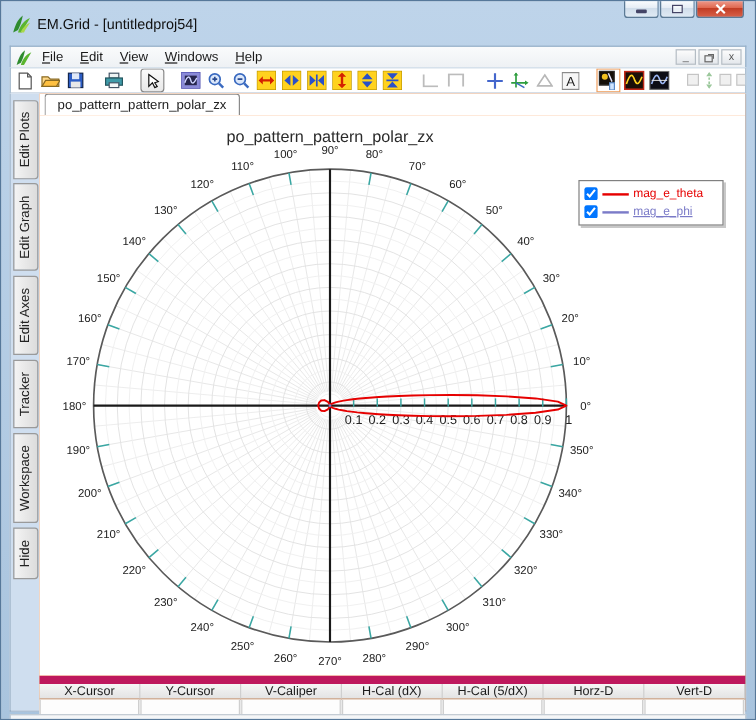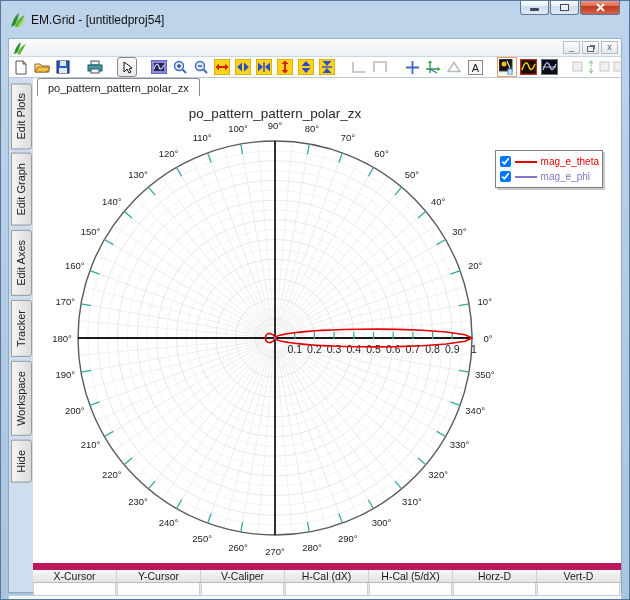--- a/index.html
+++ b/index.html
@@ -44,21 +44,21 @@
   .side-strip { width:24px; background:#cfdeef; display:flex; flex-direction:column; align-items:flex-start; padding-top:3px;}
   .side-tab { writing-mode:vertical-rl; transform:rotate(180deg); background:linear-gradient(90deg,#dcdcdc,#f4f4f4);
     border:1px solid #9a9a9a; border-radius:3px 0 0 3px; color:#222; font-size:11px;
     padding:9px 3px; margin:2px 0 2px 2px; width:21px; text-align:center; }
   .doc-col { flex:1; display:flex; flex-direction:column; background:#f97316; position:relative;}
   .tabrow { height:20px; display:flex; align-items:flex-end; background:#fff; padding-left:4px;}
   .doc-tab { border:1px solid #8a8a8a; border-bottom:none; border-radius:3px 3px 0 0; background:#fff;
     padding:3px 10px 2px; font-size:11px; color:#222; box-shadow:inset 0 1px 0 #fff; }
   .plot-wrap { position:relative; width:100%; height:467px; background:#fff; }
   .legend { position:absolute; right:18px; top:54px; background:#fff; border:1px solid #808080;
-    box-shadow:2px 2px 0 #c8c8c8; padding:3px 3px 3px 4px; }
+    box-shadow:2px 2px 0 #c8c8c8; padding:3px 16px 3px 4px; }
   .legend-row { display:flex; align-items:center; gap:4px; height:15px;}
   .legend-row input { width:11px; height:11px; margin:0; }
   .legend-swatch { width:22px; height:0; border-top:2px solid #000; }
   .legend-label { font-size:10px; }
 
   
   .cursor-table { border-top:7px solid #be185d; }
   .ct-head { display:flex; height:13px; background:linear-gradient(#f6f6f6,#e3e3e3); border-bottom:1px solid #bdbdbd;}
   .ct-head span { flex:1; text-align:center; font-size:10.5px; color:#1a1a1a; border-right:1px solid #cfcfcf; line-height:13px;}
   .ct-vals { display:flex; height:15px; background:#e9e9e9; border-bottom:1px solid #bdbdbd;}
@@ -100,20 +100,27 @@
           </svg>
       </div>
     </div>
   </div>
 
   <div class="menubar">
     <svg class="app-icon" viewBox="0 0 16 16" style="width:14px;height:14px">
       <path d="M1 15 C3 8 5 4 9 1 C8 6 7 9 5 13 Z" fill="#2e8b2e"></path>
       <path d="M5 15 C7 9 10 5 15 3 C12 8 10 12 8 15 Z" fill="#5ab52f"></path>
     </svg>
+    <div class="menu-items">
+        <span class="menu-item"><u>F</u>ile</span>
+        <span class="menu-item"><u>E</u>dit</span>
+        <span class="menu-item"><u>V</u>iew</span>
+        <span class="menu-item"><u>W</u>indows</span>
+        <span class="menu-item"><u>H</u>elp</span>
+      </div>
     <div class="mdi-controls">
       <div class="mdi-btn">_</div>
       <div class="mdi-btn">
           <div class="mdi-restore"></div>
         </div>
       <div class="mdi-btn">x</div>
     </div>
   </div>
 
   <div class="toolbar">
@@ -501,21 +508,21 @@
           </svg>
         <div class="legend" id="legend">
             <div class="legend-row">
               <input type="checkbox" checked="" style="">
               <div class="legend-swatch" style="border-top-color: rgb(230, 0, 0);"></div>
               <span class="legend-label" style="color: rgb(230, 0, 0);">mag_e_theta</span>
             </div>
             <div class="legend-row">
               <input type="checkbox" checked="" style="">
               <div class="legend-swatch" style="border-top-color: rgb(123, 123, 200);"></div>
-              <span class="legend-label" style="color: rgb(123, 123, 200);">mag_e_phi</span>
+              <span class="legend-label" style="color: rgb(123, 123, 200); text-decoration: underline;">mag_e_phi</span>
             </div>
           </div>
       </div>
       <div class="cursor-table">
         <div class="ct-head" id="ct-head">
             <span>X-Cursor</span>
             <span>Y-Cursor</span>
             <span>V-Caliper</span>
             <span>H-Cal (dX)</span>
             <span>H-Cal (5/dX)</span>

